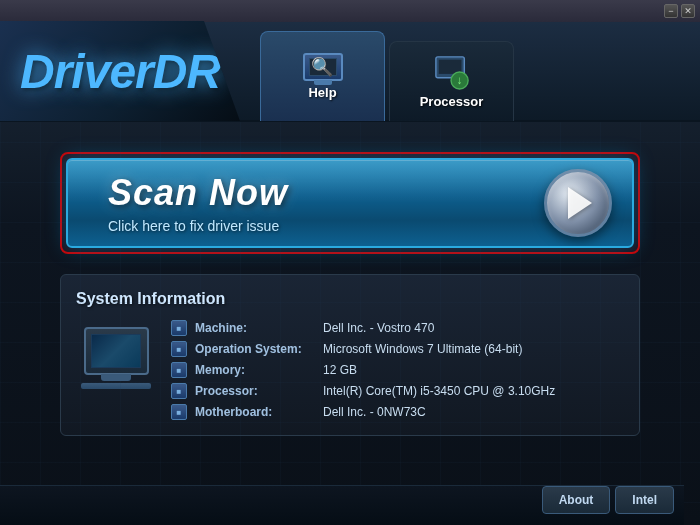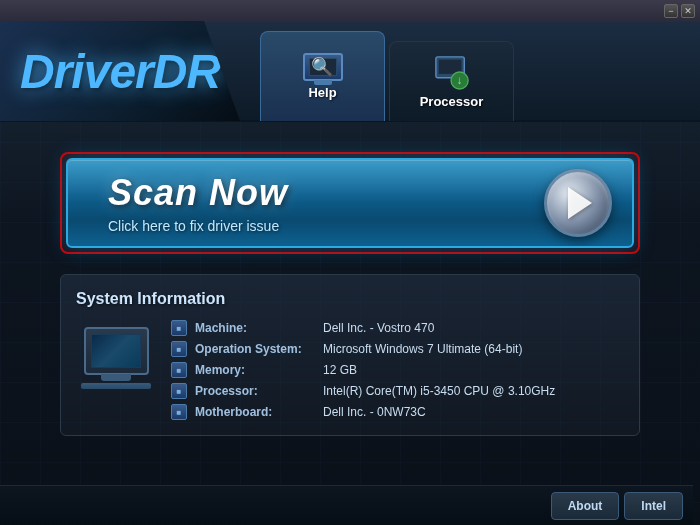--- a/index.html
+++ b/index.html
@@ -344,26 +344,26 @@
     .info-value {
       font-size: 12px;
       color: #c8ddf0;
     }
 
     
     .footer {
       position: absolute;
       bottom: 0;
       left: 0;
-      right: 7px;
+      right: 16px;
       height: 40px;
       background: linear-gradient(to bottom, #0d1520, #050d15);
       border-top: 1px solid #1a2a3a;
       display: flex;
-      align-items: center;
+      align-items: flex-start;
       justify-content: flex-end;
       padding-right: 10px;
       gap: 5px;
     }
     .footer-btn {
       height: 28px;
       padding: 0 16px;
       background: linear-gradient(to bottom, #2a3a4a, #1a2a38);
       border: 1px solid #3a5a7a;
       border-radius: 4px;

